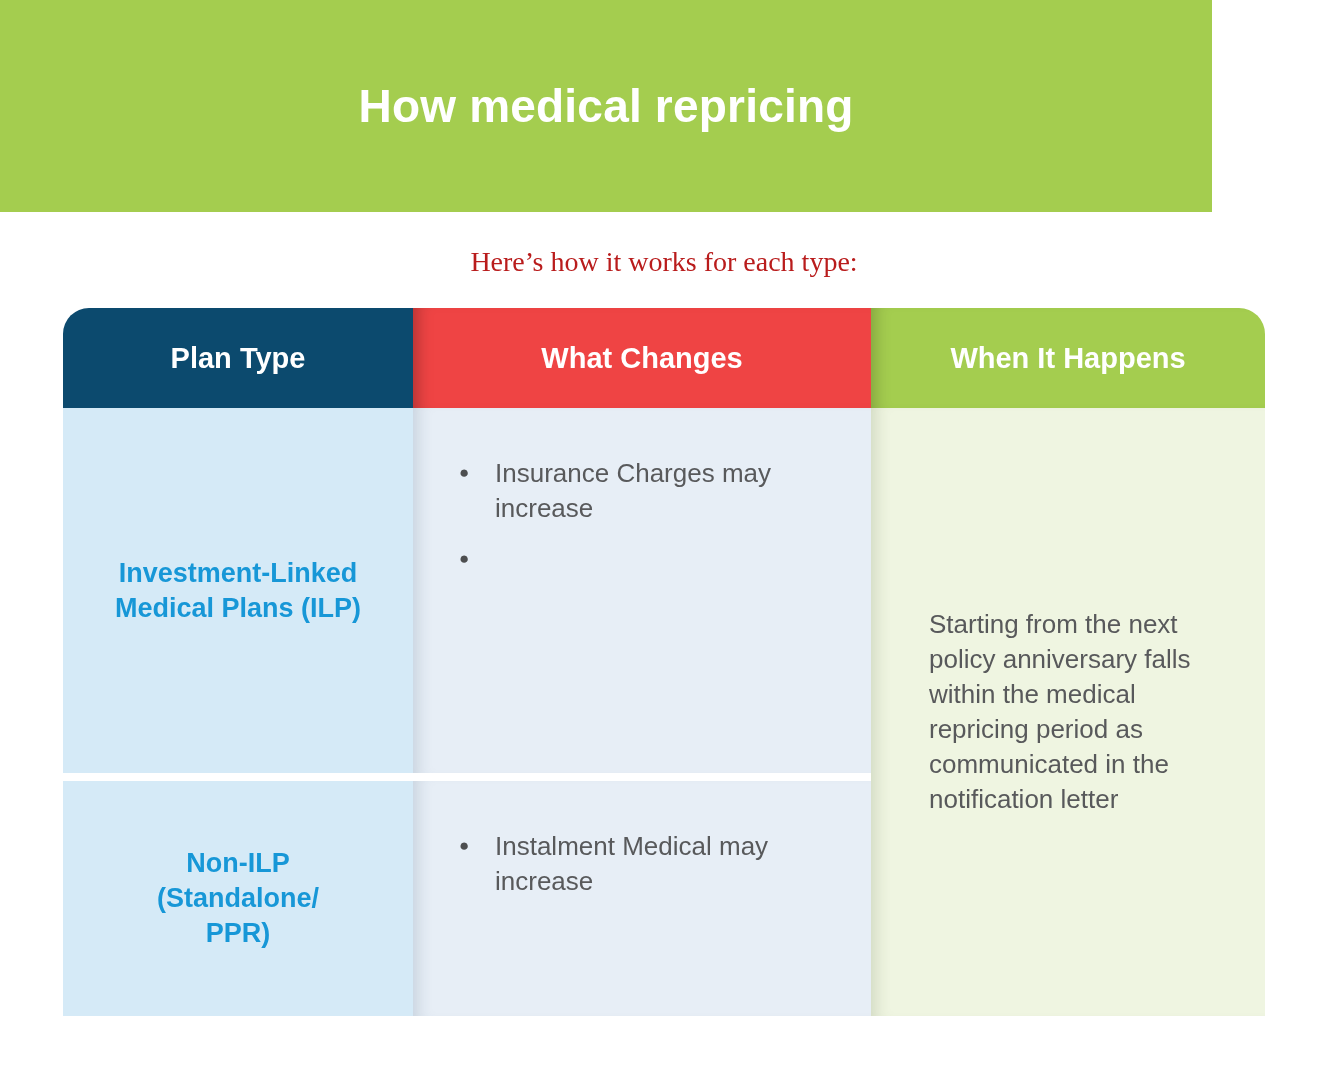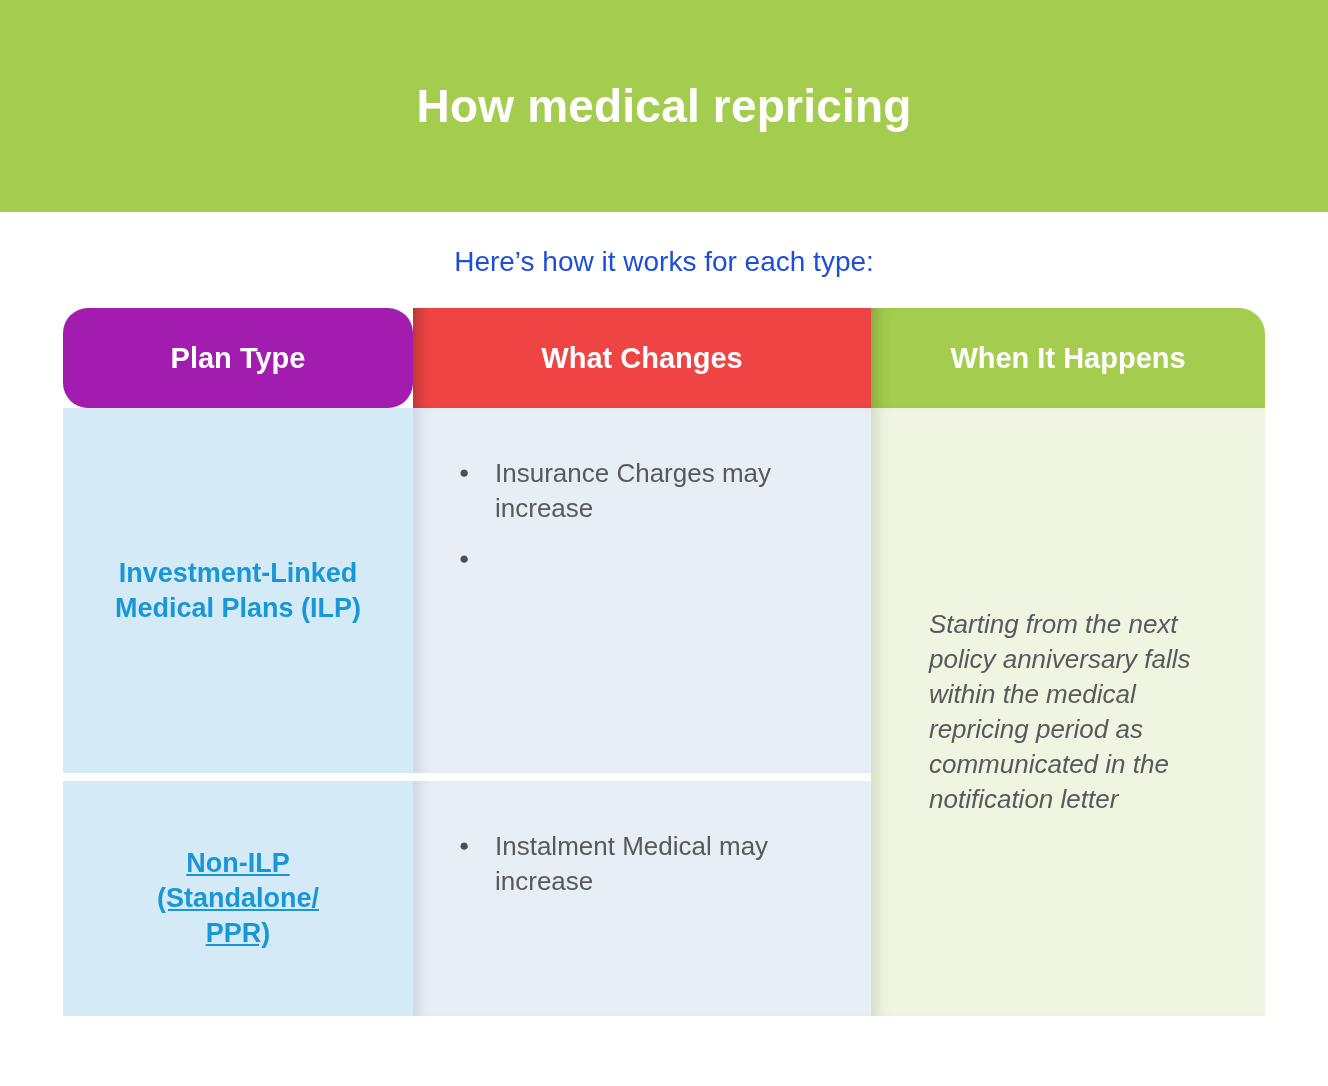--- a/index.html
+++ b/index.html
@@ -6,21 +6,21 @@
   html, body { width: 1328px; background: #ffffff; }
   body {
     height: 1086px;
     font-family: "Liberation Sans", "DejaVu Sans", sans-serif;
     position: relative;
     overflow: hidden;
   }
 
   
   .banner {
-    width: 1328px;
+    width: 1212px;
     height: 212px;
     background: #A4CD4F;
     display: flex;
     flex-direction: column;
     align-items: center;
     justify-content: center;
   }
   .banner .title-line {
     color: #ffffff;
     font-size: 46px;
@@ -28,61 +28,62 @@
     line-height: 62px;
     text-align: center;
     letter-spacing: 0.2px;
   }
 
   
   .intro {
     margin-top: 34px;
     text-align: center;
     font-size: 28px;
-    color: #1d4ed8;
+    color: #b91c1c;
+    font-family: Liberation Serif, serif;
   }
 
   
   .repricing-table {
     width: 1202px;
     margin: 30px auto 0 auto;
     display: grid;
     grid-template-columns: 350px 458px 394px;
     grid-template-rows: 100px 365px 8px 235px;
     background: #ffffff;
   }
 
   .hcell {
     display: flex;
     align-items: center;
     justify-content: center;
     color: #ffffff;
     font-size: 29px;
     font-weight: bold;
   }
-  .hcell.plan   { background: #a21caf; border-top-left-radius: 26px; grid-column: 1; grid-row: 1; border-radius: 25px; }
+  .hcell.plan   { background: #0c4a6e; border-top-left-radius: 26px; grid-column: 1; grid-row: 1; }
   .hcell.what   { background: #ef4444; grid-column: 2; grid-row: 1;
                   box-shadow: inset 16px 0 16px -12px rgba(0,0,0,0.28); }
   .hcell.when   { background: #A4CD4F; border-top-right-radius: 26px; grid-column: 3; grid-row: 1;
                   box-shadow: inset 16px 0 16px -12px rgba(0,0,0,0.22); }
 
   .cell-plan {
     background: #D5EAF7;
     display: flex;
     flex-direction: column;
     align-items: center;
     justify-content: center;
     text-align: center;
     color: #1797D7;
     font-size: 27px;
     font-weight: bold;
     line-height: 35px;
   }
   .cell-plan.r1 { grid-column: 1; grid-row: 2; }
-  .cell-plan.r2 { grid-column: 1; grid-row: 4; text-decoration: underline; }
+  .cell-plan.r2 { grid-column: 1; grid-row: 4; }
 
   .cell-changes {
     background: #E7EEF6;
     padding: 48px 16px 20px 44px;
     color: #58595B;
     font-size: 26px;
     line-height: 35px;
     box-shadow: inset 16px 0 16px -12px rgba(40,70,100,0.18);
   }
   .cell-changes.r1 { grid-column: 2; grid-row: 2; }
@@ -108,21 +109,21 @@
     grid-row: 2 / span 3;
     background: #EFF5E1;
     display: flex;
     align-items: center;
     padding: 20px 28px 20px 58px;
     color: #58595B;
     font-size: 26px;
     line-height: 35px;
     box-shadow: inset 16px 0 16px -12px rgba(60,80,40,0.18);
   }
-  .cell-when .when-text { max-width: 300px; font-style: italic; }
+  .cell-when .when-text { max-width: 300px; }
 
   .row-gap { grid-column: 1 / span 2; grid-row: 3; background: #ffffff; }
 </style>
 </head>
 <body>
 
 <div class="banner">
   <div class="title-line">How medical repricing</div>
 </div>
 

